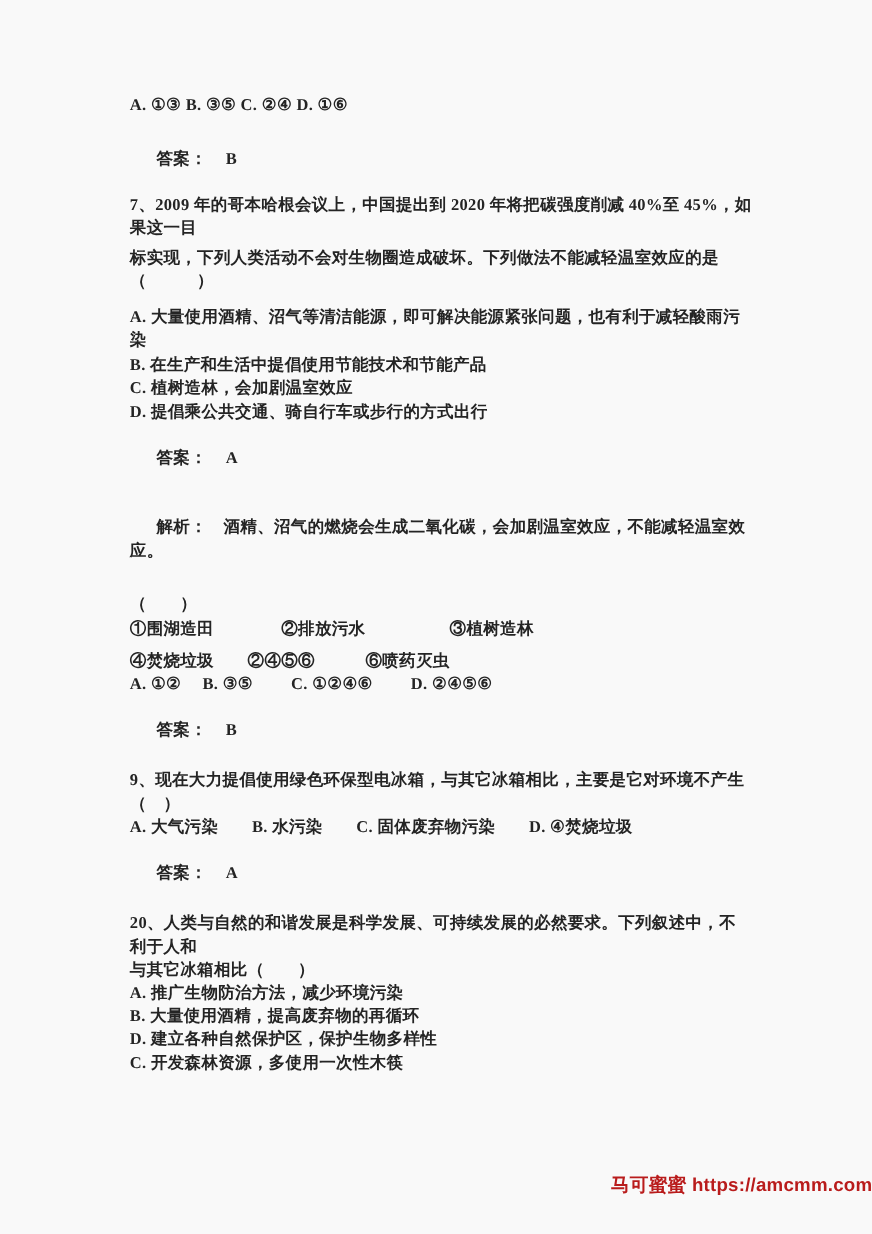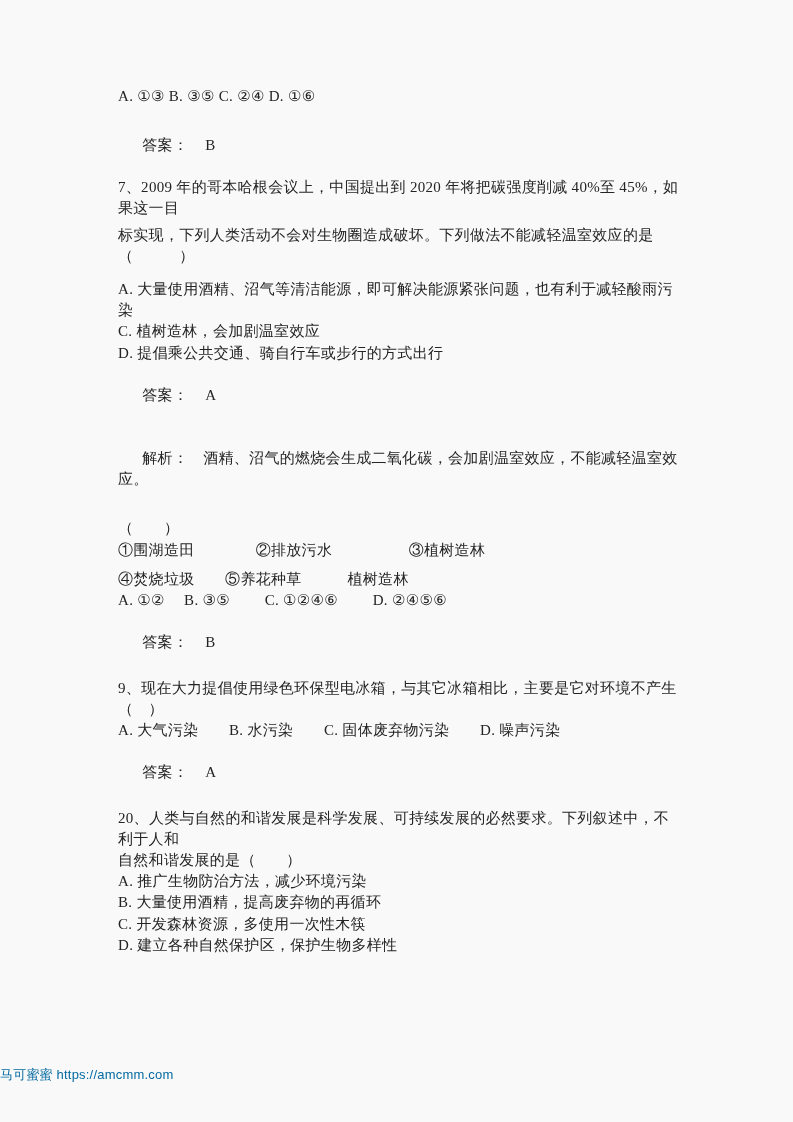--- a/index.html
+++ b/index.html
@@ -20,68 +20,69 @@
     white-space:pre-wrap;
     letter-spacing:0.3px;
   }
   .g1{margin-top:1px}.g2{margin-top:12px}.g3{margin-top:3px}.g4{margin-top:4px}
   .g5{margin-top:5px}.g6{margin-top:6px}.g7{margin-top:7px}.g8{margin-top:8px}
   .g9{margin-top:0}
   .ans-val{margin-left:17px;}
   .ana-val{margin-left:15px;}
   .footer{
     position:absolute;left:0;right:0;top:1066px;
-    text-align:left;
+    text-align:right;
     font-family:"Liberation Sans","DejaVu Sans",sans-serif;
-    font-size:13px;color:#0369a1;letter-spacing:0.2px;
+    font-size:17px;color:#b91c1c;letter-spacing:0.2px;
   }
 </style>
 </head>
 <body>
 
-<div class="sheet" style="background: rgb(249, 249, 249); color: rgb(36, 36, 36);">
+<div class="sheet" style="background: rgb(249, 249, 249); color: rgb(36, 36, 36); font-weight: bold;">
   <div class="content">
 
     <div class="ln">A. ①③ B. ③⑤ C. ②④ D. ①⑥</div>
     <div class="ln g7">
       <span>答案：</span><span class="ans-val">B</span>
     </div>
 
     <div class="ln g9">7、2009 年的哥本哈根会议上，中国提出到 2020 年将把碳强度削减 40%至 45%，如果这一目</div>
     <div class="ln g6">标实现，下列人类活动不会对生物圈造成破坏。下列做法不能减轻温室效应的是（　　　）</div>
     <div class="ln g2">A. 大量使用酒精、沼气等清洁能源，即可解决能源紧张问题，也有利于减轻酸雨污染</div>
+    <div class="ln g1">B. 在生产和生活中提倡使用节能技术和节能产品</div>
     <div class="ln">C. 植树造林，会加剧温室效应</div>
     <div class="ln g1">D. 提倡乘公共交通、骑自行车或步行的方式出行</div>
     <div class="ln">
       <span>答案：</span><span class="ans-val">A</span>
     </div>
     <div class="ln">
       <span>解析：</span><span class="ana-val">酒精、沼气的燃烧会生成二氧化碳，会加剧温室效应，不能减轻温室效应。</span>
     </div>
 
     <div class="ln g7">（　　）</div>
     <div class="ln g1">①围湖造田　　　　②排放污水　　　　　③植树造林</div>
-    <div class="ln g8">④焚烧垃圾　　⑤养花种草　　　植树造林</div>
+    <div class="ln g8">④焚烧垃圾　　②④⑤⑥　　　⑥喷药灭虫</div>
     <div class="ln">A. ①②　 B. ③⑤　　 C. ①②④⑥　　 D. ②④⑤⑥</div>
     <div class="ln">
       <span>答案：</span><span class="ans-val">B</span>
     </div>
 
     <div class="ln g4">9、现在大力提倡使用绿色环保型电冰箱，与其它冰箱相比，主要是它对环境不产生 （　）</div>
-    <div class="ln">A. 大气污染　　B. 水污染　　C. 固体废弃物污染　　D. 噪声污染</div>
+    <div class="ln">A. 大气污染　　B. 水污染　　C. 固体废弃物污染　　D. ④焚烧垃圾</div>
     <div class="ln">
       <span>答案：</span><span class="ans-val">A</span>
     </div>
 
     <div class="ln g4">20、人类与自然的和谐发展是科学发展、可持续发展的必然要求。下列叙述中，不利于人和</div>
-    <div class="ln g9">自然和谐发展的是（　　）</div>
+    <div class="ln g9">与其它冰箱相比（　　）</div>
     <div class="ln">A. 推广生物防治方法，减少环境污染</div>
     <div class="ln">B. 大量使用酒精，提高废弃物的再循环</div>
+    <div class="ln">D. 建立各种自然保护区，保护生物多样性</div>
     <div class="ln g1">C. 开发森林资源，多使用一次性木筷</div>
-    <div class="ln">D. 建立各种自然保护区，保护生物多样性</div>
     <div class="ln g1">
       
     </div>
 
   </div>
 
   <div class="footer">马可蜜蜜 https://amcmm.com</div>
 </div>
 
 </body></html>

